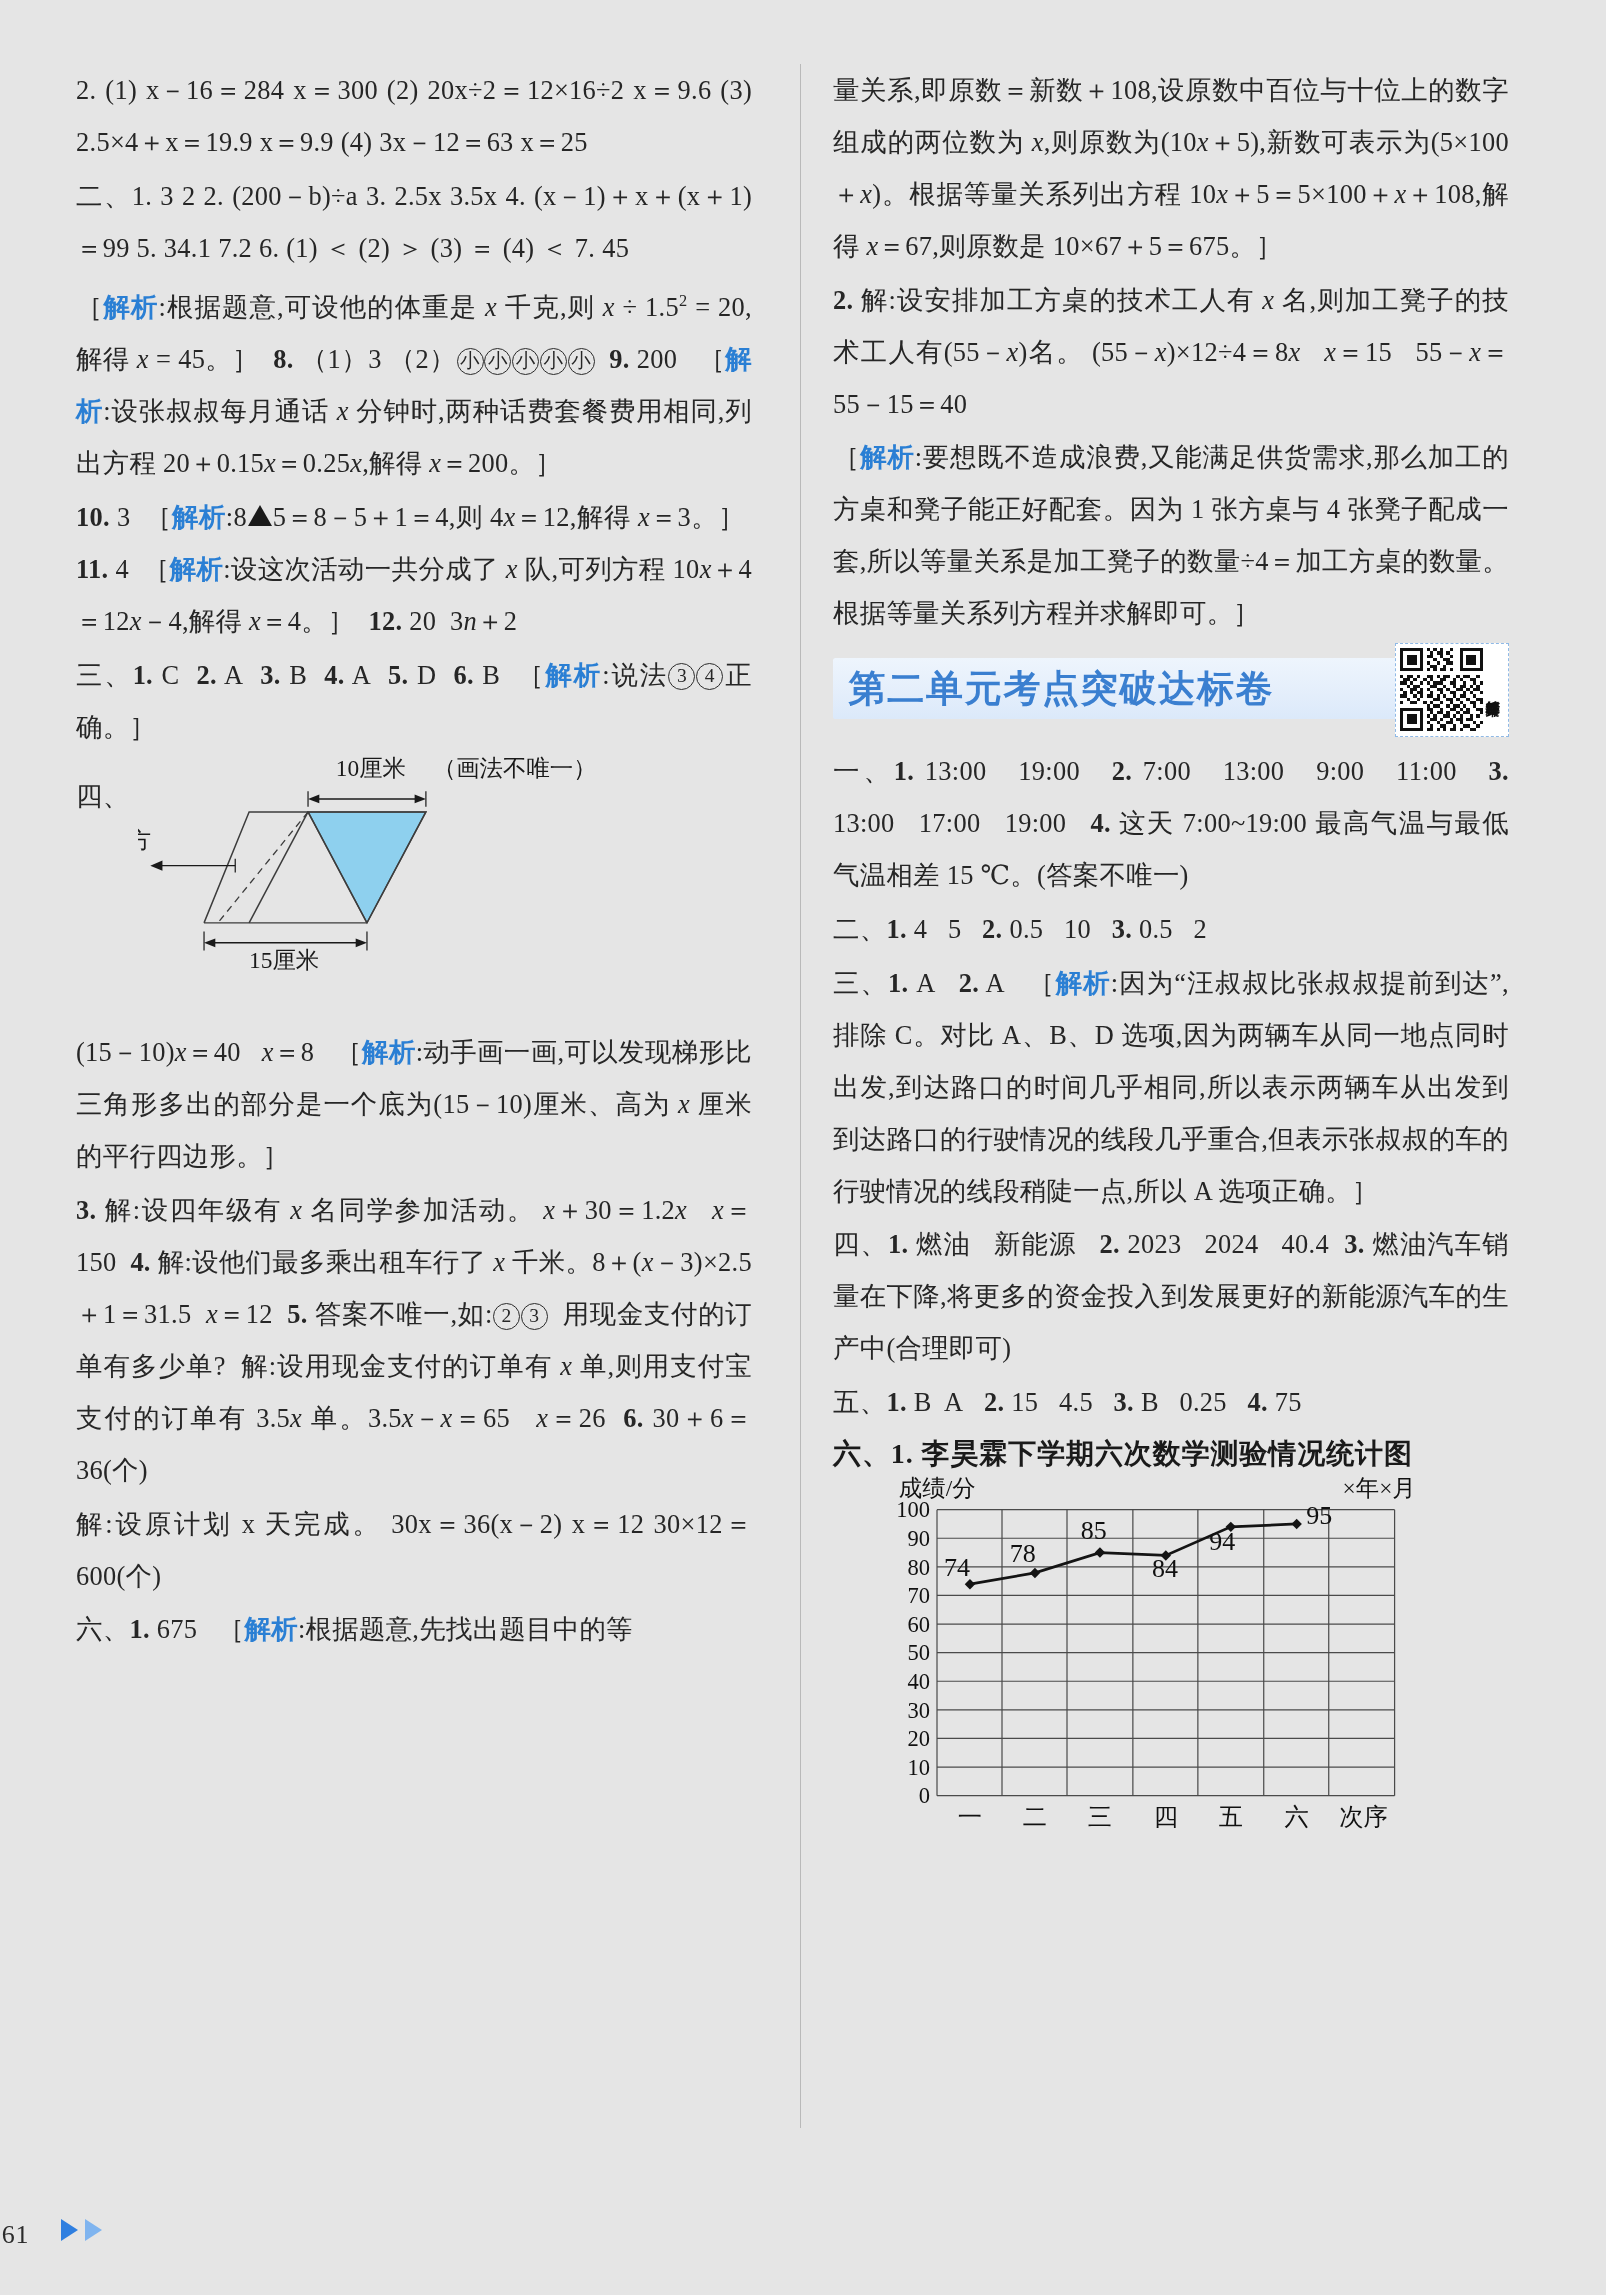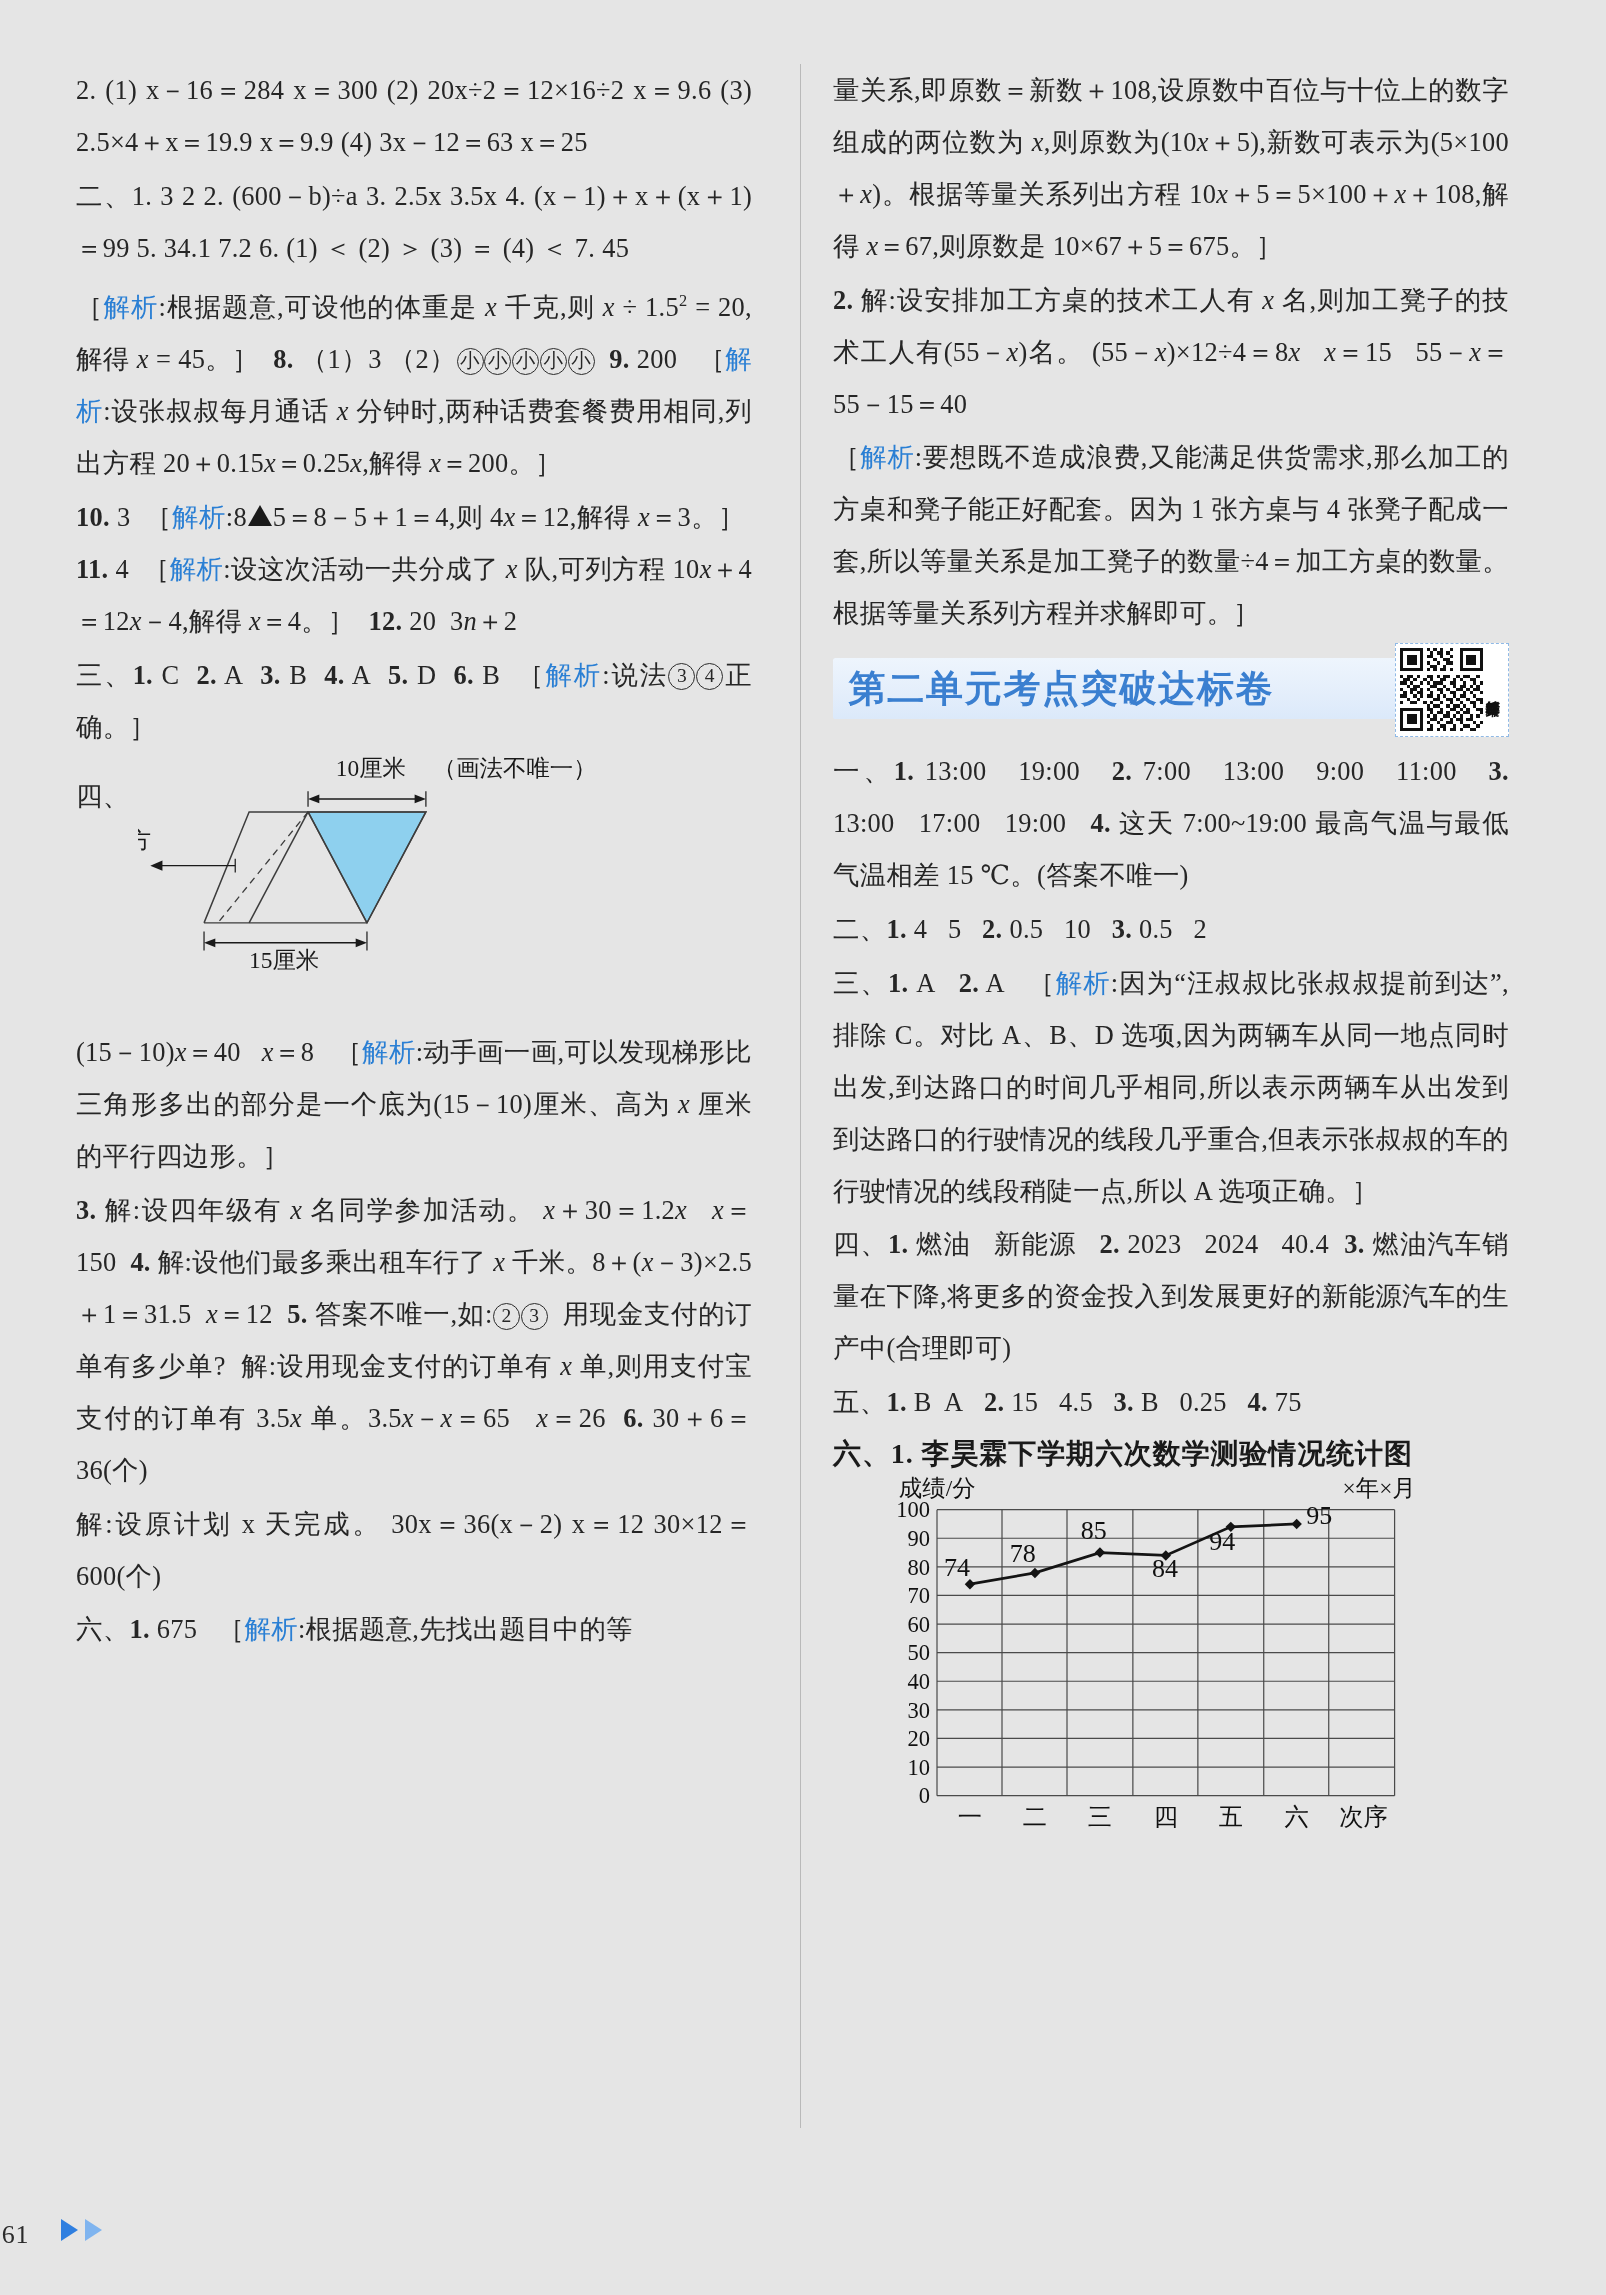--- a/index.html
+++ b/index.html
@@ -46,21 +46,21 @@
     line-height: 52px;
     letter-spacing: 0.3px;
     text-align: justify;
     text-justify: inter-ideograph;
     margin: 0 0 1.7px 0;
     color: #262626;
   }
 
   .num  { font-weight: bold; font-family: "Liberation Serif", serif; }
   .mi   { font-style: italic; font-family: "Liberation Serif", serif; }
-  .jx   { color: #2a7fd4; font-weight: normal; }
+  .jx   { color: #2a7fd4; font-weight: bold; }
 
   .sup { font-size: 0.62em; vertical-align: super; }
 
   .circ {
     display: inline-block;
     border: 1.4px solid #2b2b2b;
     border-radius: 50%;
     width: 1.28em;
     height: 1.28em;
     line-height: 1.2em;
@@ -171,21 +171,21 @@
 <body>
 
 <div class="page">
 
   <div class="divider"></div>
 
   <div class="col col-left">
 
     <p class="para">2. (1) x－16＝284   x＝300   (2) 20x÷2＝12×16÷2   x＝9.6   (3) 2.5×4＋x＝19.9   x＝9.9   (4) 3x－12＝63   x＝25</p>
 
-    <p class="para">二、1. 3  2  2. (600－b)÷a  3. 2.5x  3.5x  4. (x－1)＋x＋(x＋1)＝99  5. 34.1  7.2  6. (1) ＜  (2) ＞  (3) ＝  (4) ＜  7. 45</p>
+    <p class="para">二、1. 3  2  2. (200－b)÷a  3. 2.5x  3.5x  4. (x－1)＋x＋(x＋1)＝99  5. 34.1  7.2  6. (1) ＜  (2) ＞  (3) ＝  (4) ＜  7. 45</p>
 
     <p class="para">［<span class="jx">解析</span>:根据题意,可设他的体重是 <span class="mi">x</span> 千克,则 <span class="mi">x</span> ÷ 1.5<span class="sup">2</span> = 20,解得 <span class="mi">x</span> = 45。］&nbsp; <span class="num">8.</span> （1）3 （2）<span class="circ">小</span><span class="circ">小</span><span class="circ">小</span><span class="circ">小</span><span class="circ">小</span>&nbsp; <span class="num">9.</span> 200&nbsp;&nbsp; ［<span class="jx">解析</span>:设张叔叔每月通话 <span class="mi">x</span> 分钟时,两种话费套餐费用相同,列出方程 20＋0.15<span class="mi">x</span>＝0.25<span class="mi">x</span>,解得 <span class="mi">x</span>＝200。］</p>
 
     <p class="para"><span class="num">10.</span> 3&nbsp; ［<span class="jx">解析</span>:8<span class="tri"></span>5＝8－5＋1＝4,则 4<span class="mi">x</span>＝12,解得 <span class="mi">x</span>＝3。］&nbsp; <span class="num">11.</span> 4&nbsp; ［<span class="jx">解析</span>:设这次活动一共分成了 <span class="mi">x</span> 队,可列方程 10<span class="mi">x</span>＋4＝12<span class="mi">x</span>－4,解得 <span class="mi">x</span>＝4。］&nbsp; <span class="num">12.</span> 20&nbsp; 3<span class="mi">n</span>＋2</p>
 
     <p class="para">三、<span class="num">1.</span> C&nbsp; <span class="num">2.</span> A&nbsp; <span class="num">3.</span> B&nbsp; <span class="num">4.</span> A&nbsp; <span class="num">5.</span> D&nbsp; <span class="num">6.</span> B&nbsp; ［<span class="jx">解析</span>:说法<span class="circ">3</span><span class="circ">4</span>正确。］</p>
 
     <div class="geo-block">
       <span class="para" style="position:absolute;left:0;top:12px;">四、</span>
 

